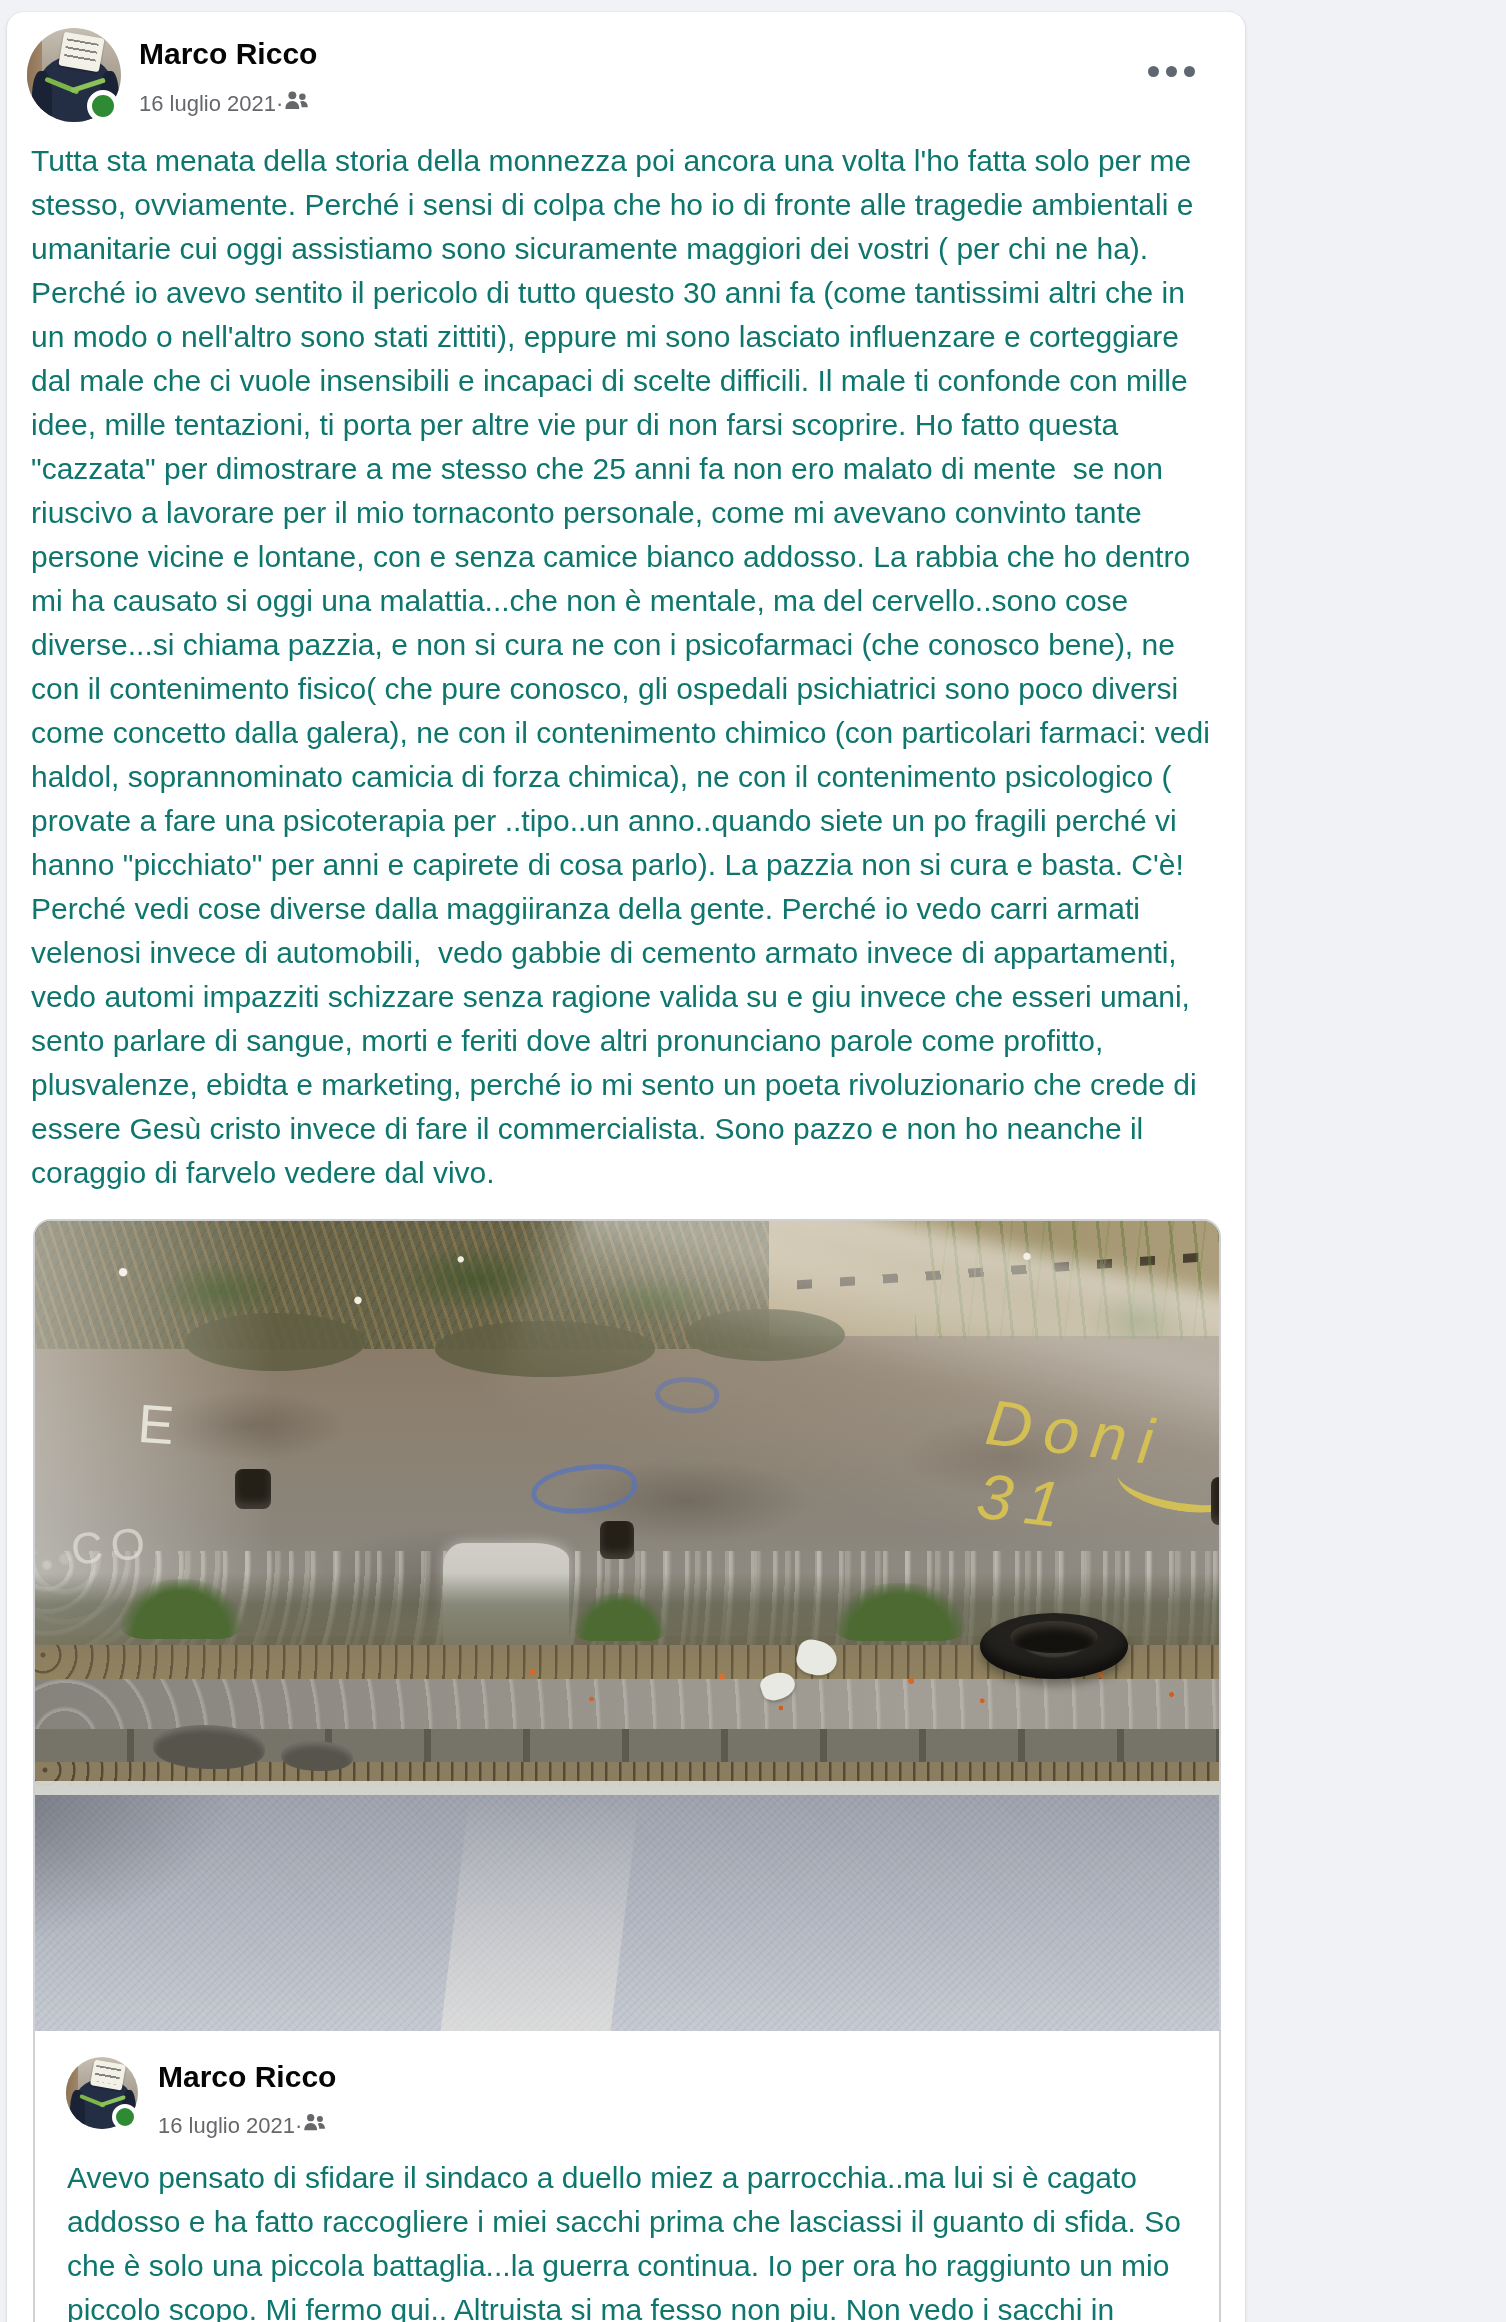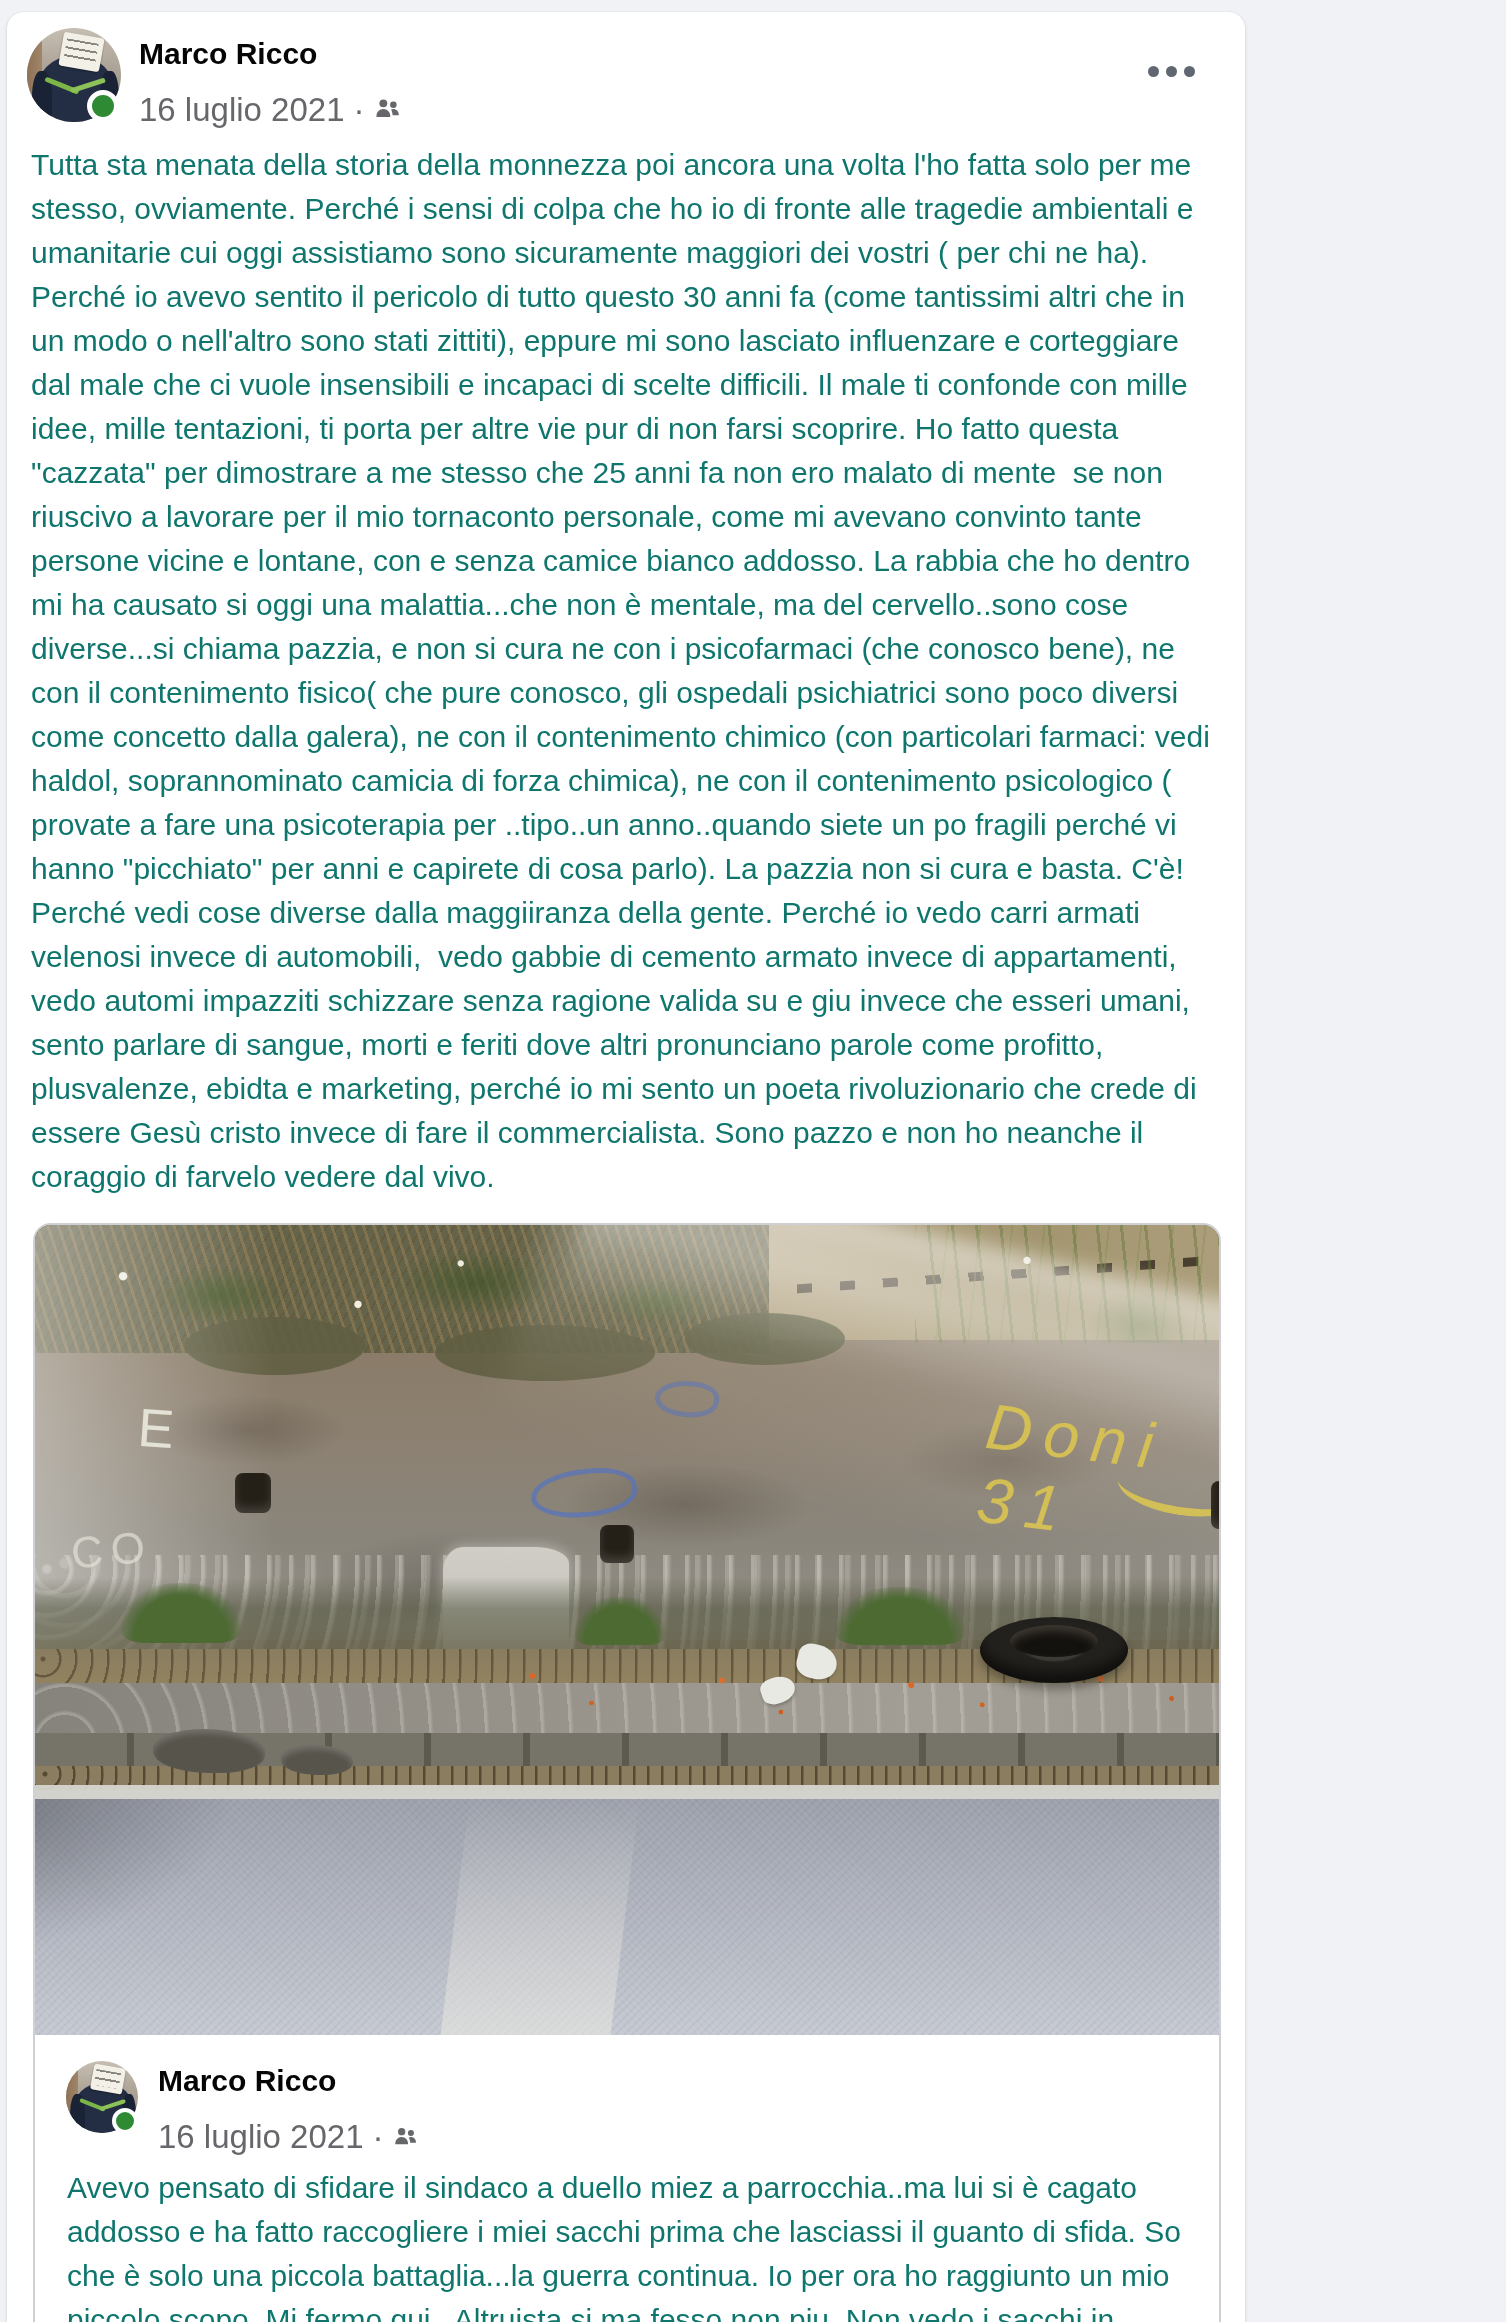--- a/index.html
+++ b/index.html
@@ -20,21 +20,21 @@
   .av-sign{position:absolute;left:36%;top:7%;width:44%;height:36%;background:#f3f1e7;transform:rotate(10deg);
      border-radius:3px;box-shadow:0 1px 2px rgba(0,0,0,.35);}
   .av-sign:before{content:"";position:absolute;left:10%;top:18%;width:78%;height:64%;
      background:repeating-linear-gradient(180deg,#6a6a66 0 2px,transparent 2px 8px);opacity:.8;}
   .av-cord-l{position:absolute;left:18%;top:58%;width:38%;height:5%;background:#7cb648;transform:rotate(22deg);border-radius:4px;}
   .av-cord-r{position:absolute;left:46%;top:58%;width:38%;height:5%;background:#8cc257;transform:rotate(-18deg);border-radius:4px;}
   .status-dot{position:absolute;right:2px;bottom:0;width:22px;height:22px;border-radius:50%;
      background:#2e8b33;border:5px solid #fff;box-sizing:content-box;}
   .hdr-text{padding-top:8px;min-width:0;}
   .author{display:block;font-size:30px;font-weight:700;color:#050505;line-height:36px;text-decoration:none;cursor:pointer;}
-  .meta{display:flex;align-items:center;gap:9px;margin-top:20px;color:#65676b;font-size:33px;line-height:32px;}
+  .meta{display:flex;align-items:center;gap:0;margin-top:12px;color:#65676b;font-size:22px;line-height:32px;}
   .friends-ico{display:inline-block;margin-top:3px;}
   .more-btn{position:absolute;right:40px;top:44px;display:flex;gap:7px;background:none;border:none;cursor:pointer;padding:10px;}
   .more-btn .dot{width:11px;height:11px;border-radius:50%;background:#606770;}
 
   
   .body-text{margin:16px 26px 0 24px;font-size:30px;line-height:44px;color:#0f766e;white-space:pre-wrap;}
 
   
   .shared{margin:24px 24px 0 26px;border:2px solid #ced0d4;border-radius:18px;overflow:hidden;background:#fff;cursor:pointer;}
   .shared .hdr{padding:26px 60px 0 31px;gap:20px;}

